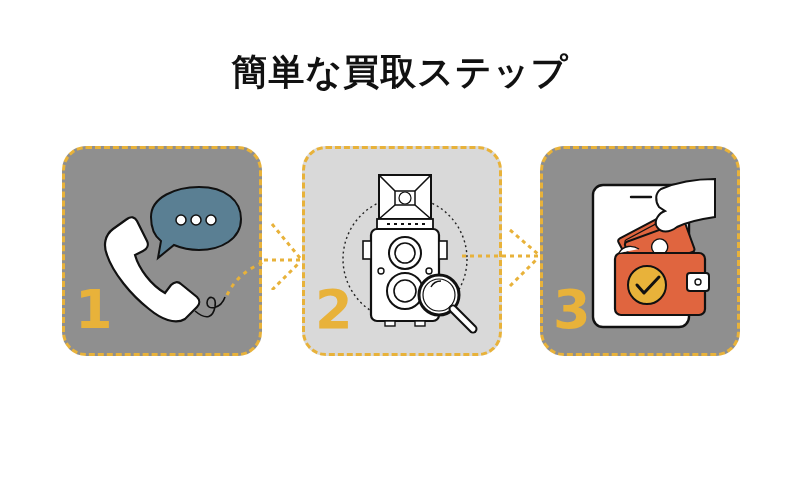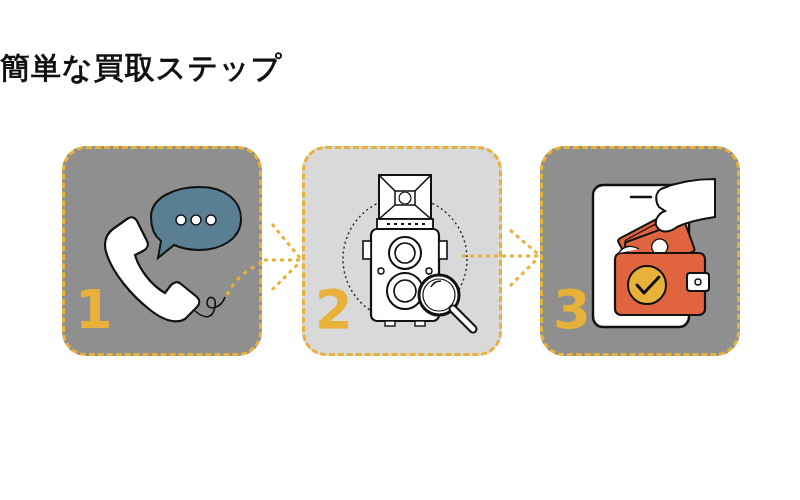--- a/index.html
+++ b/index.html
@@ -1,17 +1,17 @@
 <!DOCTYPE html>
 <html><head>
 <meta charset="utf-8">
 <style>
   html,body{margin:0;padding:0;background:#ffffff;}
   body{width:800px;height:500px;position:relative;overflow:hidden;font-family:"DejaVu Sans",sans-serif;}
-  .title{position:absolute;left:0;top:48px;width:800px;font-size:30px;font-weight:bold;color:#111;letter-spacing:1px;}
+  .title{position:absolute;left:0;top:48px;width:800px;text-align:center;font-size:36px;font-weight:bold;color:#111;letter-spacing:1px;}
   .panel{position:absolute;top:146px;width:200px;height:210px;border-radius:24px;box-sizing:border-box;border:3px dashed #e8b23a;}
   .panel.p1{left:62px;background:#8f8f8f;}
   .panel.p2{left:302px;background:#d9d9d9;}
   .panel.p3{left:540px;background:#8f8f8f;}
   .num{position:absolute;left:10px;bottom:16px;font-size:54px;font-weight:bold;color:#e8b23a;font-family:"DejaVu Sans",sans-serif;line-height:1;}
   .icon{position:absolute;left:0;top:0;width:200px;height:210px;}
   .connector{position:absolute;}
 </style>
 </head>
 <body>

